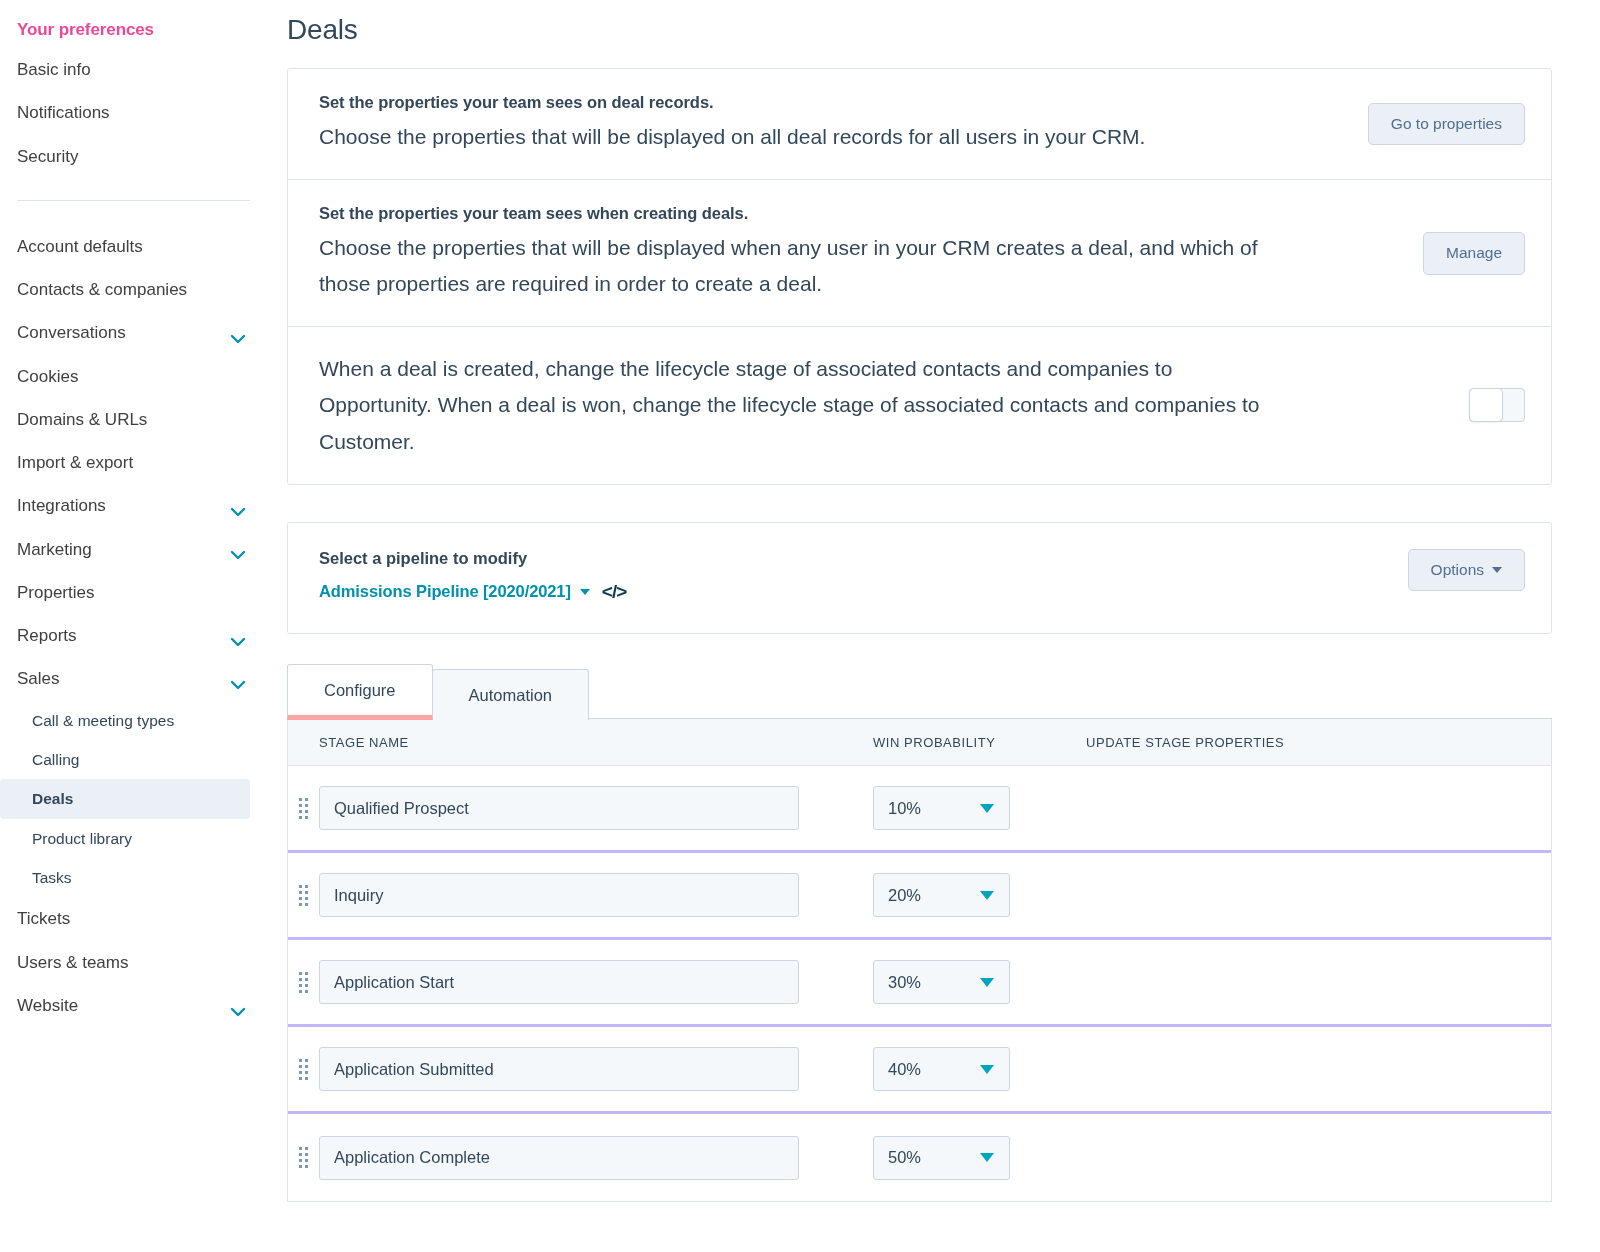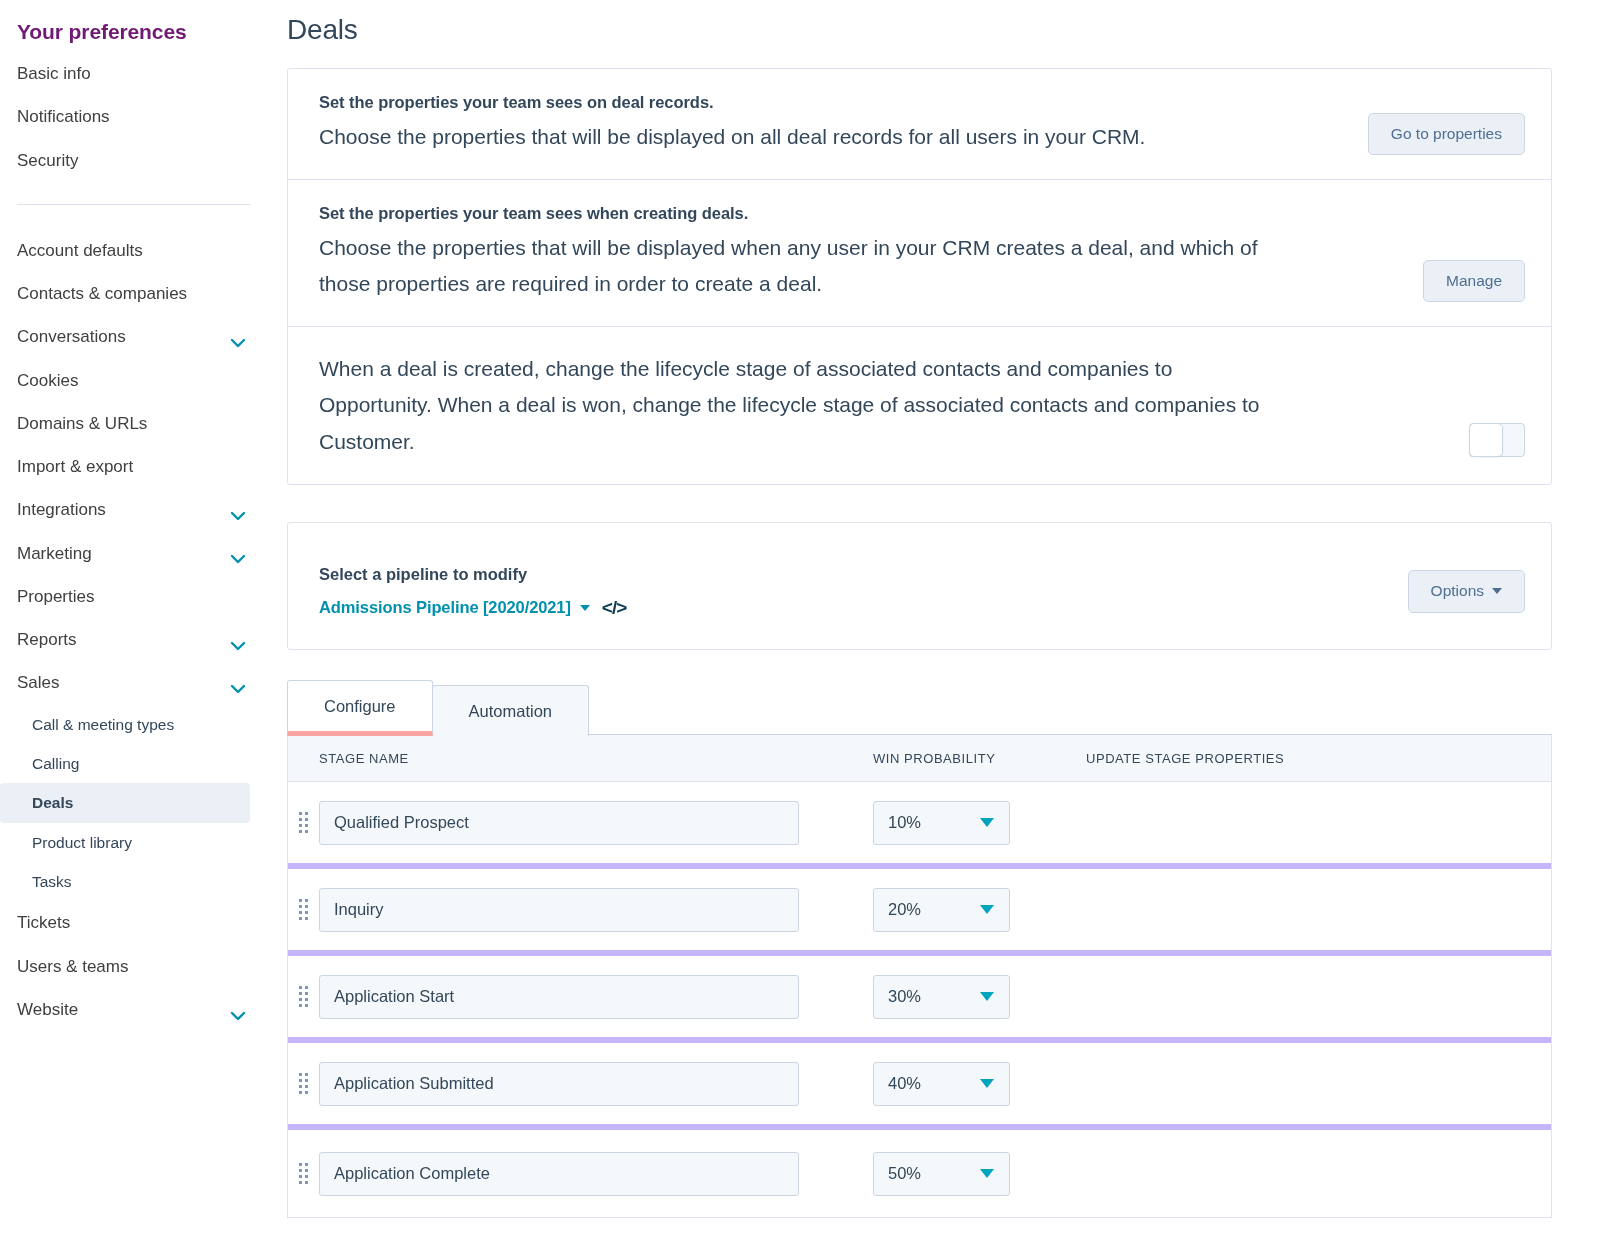--- a/index.html
+++ b/index.html
@@ -14,23 +14,23 @@
   .page { display: flex; width: 1600px; height: 1252px; }
 
   
   .sidebar {
     width: 268px;
     flex: 0 0 268px;
     padding-top: 12px;
     background: #ffffff;
   }
   .side-head {
-    font-size: 21px;
+    font-size: 17px;
     font-weight: bold;
-    color: #701a75;
+    color: #ec4899;
     padding: 8px 0 8px 17px;
     letter-spacing: -0.1px;
   }
   .side-item {
     position: relative;
     display: flex;
     align-items: center;
     justify-content: space-between;
     font-size: 17px;
     color: #404040;
@@ -77,21 +77,21 @@
     padding: 14px 0 22px 0;
     letter-spacing: -0.2px;
   }
   .card {
     background: #ffffff;
     border: 1px solid #dfe3eb;
     border-radius: 3px;
   }
   .card-row {
     display: flex;
-    align-items: flex-end;
+    align-items: center;
     padding: 24px 26px 24px 31px;
     border-bottom: 1px solid #dfe3eb;
     min-height: 78px;
     gap: 40px;
   }
   .card-row:last-child { border-bottom: none; }
   .card-row .txt { flex: 1 1 auto; padding-right: 24px; }
   .card-row .act {
     flex: 0 0 auto;
     display: flex;
@@ -150,22 +150,22 @@
     background: #ffffff;
     border: 1px solid #cbd6e2;
     border-radius: 5px;
     box-shadow: 0 1px 2px rgba(0,0,0,0.06);
   }
 
   
   .pipeline-card {
     margin-top: 37px;
     display: flex;
-    align-items: center;
-    padding: 42px 26px 30px 31px;
+    align-items: flex-start;
+    padding: 26px 26px 30px 31px;
   }
   .pipeline-left { flex: 1 1 auto; }
   .pipeline-title {
     font-size: 16.5px;
     font-weight: bold;
     color: #33475b;
     margin-bottom: 13px;
   }
   .pipeline-sel {
     display: flex;
@@ -242,21 +242,21 @@
     text-transform: uppercase;
     font-weight: normal;
   }
   .c-name  { flex: 0 0 585px; padding-left: 31px; }
   .c-prob  { flex: 0 0 213px; }
   .c-upd   { flex: 1 1 auto; }
 
   .tbl-row {
     display: flex;
     align-items: center;
-    border-bottom: 6px solid #c4b5fd;
+    border-bottom: 3px solid #c4b5fd;
     height: 87px;
     background: #ffffff;
   }
   .tbl-row:last-child { border-bottom: none; }
   .drag {
     flex: 0 0 31px;
     display: flex;
     justify-content: center;
     align-items: center;
     cursor: grab;

